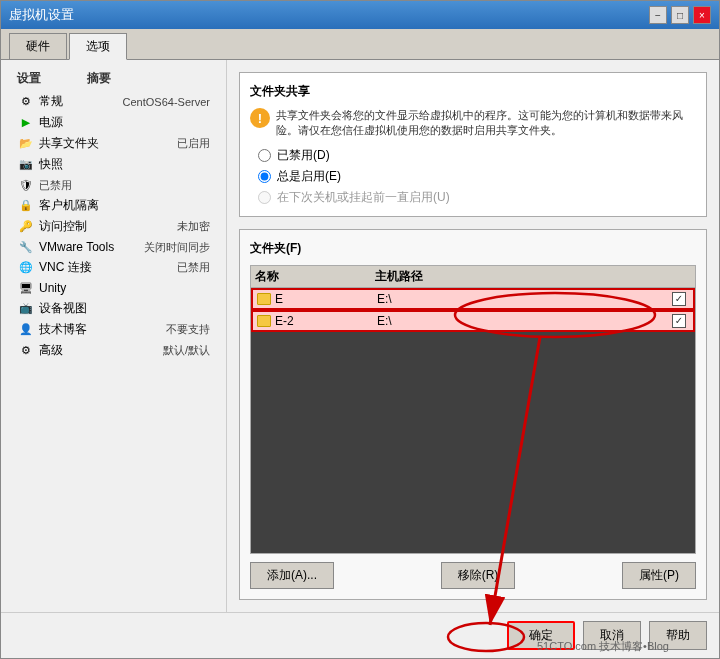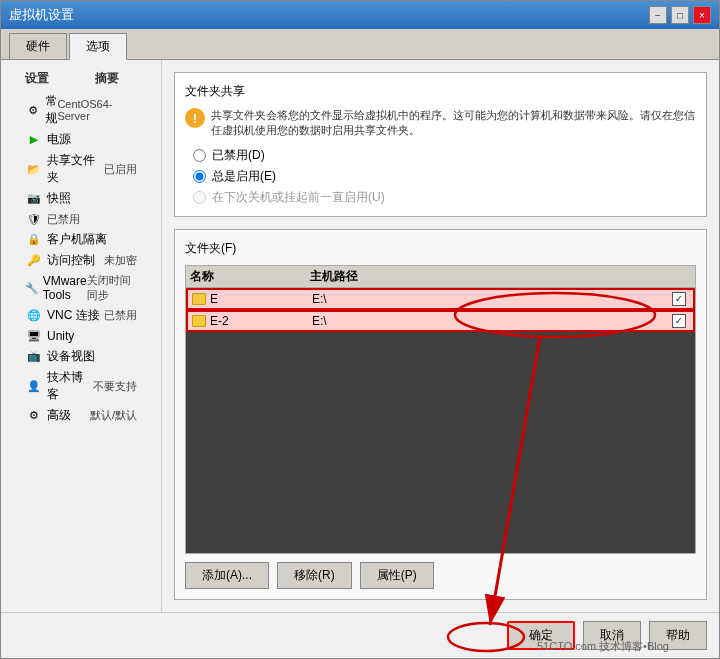--- a/index.html
+++ b/index.html
@@ -67,24 +67,24 @@
       border-bottom: 1px solid #f0f0f0;
       margin-bottom: -1px;
       z-index: 1;
     }
     .content {
       display: flex;
       flex: 1;
       overflow: hidden;
     }
     .left-panel {
-      width: 161px;
+      width: 226px;
       background: #f0f0f0;
       border-right: 1px solid #ccc;
-      padding: 8px 16px;
+      padding: 8px 8px;
       overflow-y: auto;
     }
     .left-header {
       display: flex;
       padding: 2px 8px 4px;
       color: #333;
       font-weight: bold;
     }
     .left-header span:first-child { width: 70px; }
     .left-header span:last-child { flex: 1; }
@@ -114,21 +114,21 @@
       flex-direction: column;
       gap: 12px;
       overflow-y: auto;
     }
     .section-box {
       border: 1px solid #aaa;
       background: #fff;
       padding: 10px;
     }
     .section-title {
-      font-weight: normal;
+      font-weight: bold;
       margin-bottom: 8px;
       color: #000;
     }
     .warning-row {
       display: flex;
       gap: 6px;
       margin-bottom: 8px;
     }
     .warning-icon {
       width: 20px;
@@ -212,21 +212,21 @@
       width: 14px;
       height: 12px;
       background: #f5c842;
       border: 1px solid #c8a000;
       border-radius: 1px;
       display: inline-block;
     }
     .table-buttons {
       display: flex;
       gap: 8px;
-      justify-content: flex-start;
+      justify-content: space-between;
     }
     .btn {
       padding: 4px 16px;
       background: #d4d0c8;
       border: 1px solid #888;
       cursor: pointer;
       font-size: 12px;
       font-family: inherit;
     }
     .bottom-buttons {

